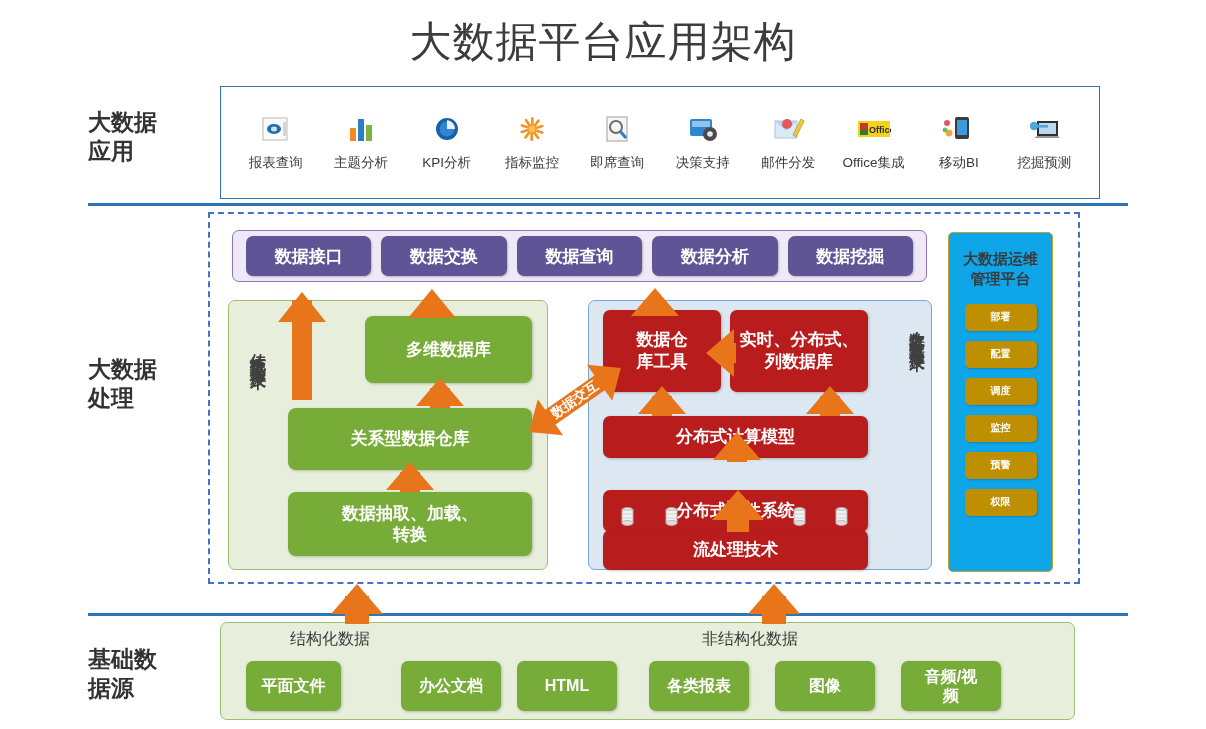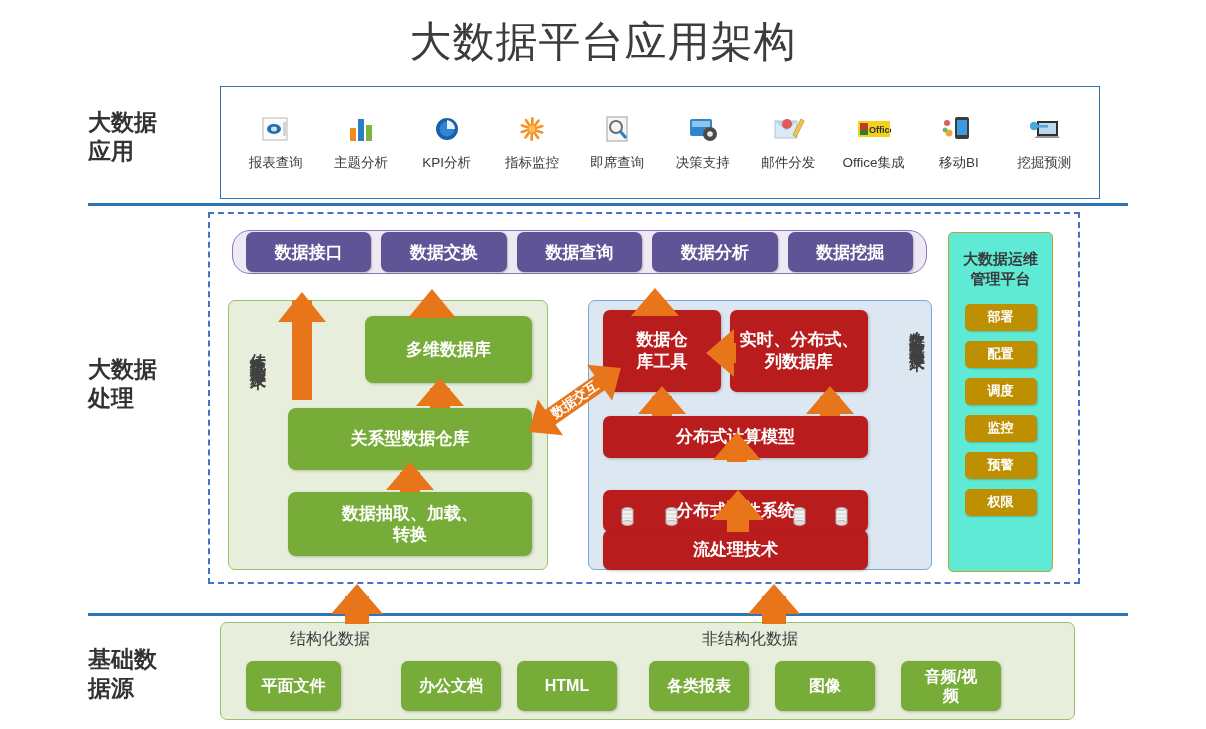--- a/index.html
+++ b/index.html
@@ -44,22 +44,22 @@
   .app-caption{font-size:13.5px;color:#3a3a3a;white-space:nowrap;}
 
   
   #proc-dashed{
     left:208px;top:212px;width:872px;height:372px;
     border:2px dashed #4472C4;box-sizing:border-box;background:#fff;
   }
 
   
   #service-bar{
-    left:232px;top:230px;width:695px;height:44px;
-    background:#EFE8F5;border:1.5px solid #8E75BE;border-radius:18px;box-sizing:border-box;
+    left:232px;top:230px;width:695px;height:52px;
+    background:#EFE8F5;border:1.5px solid #8E75BE;border-radius:7px;box-sizing:border-box;
     display:flex;align-items:center;justify-content:space-around;padding:0 8px;
   }
   .service-chip{
     background:#5F5596;color:#fff;border-radius:7px;
     font-size:17px;font-weight:700;
     height:40px;flex:1;margin:0 5px;
     display:flex;align-items:center;justify-content:center;
     box-shadow:1px 1px 2px rgba(0,0,0,.22);
   }
 
@@ -104,27 +104,27 @@
   #box-compute{left:603px;top:416px;width:265px;height:42px;}
   #box-fs{left:603px;top:462px;width:265px;height:42px;margin-top:28px;}
   #box-stream{left:603px;top:530px;width:265px;height:40px;}
 
   
   .db-cyl{width:13px;height:20px;}
 
   
   #ops-panel{
     left:948px;top:232px;width:105px;height:340px;
-    background:#5eead4;border:1.5px solid #C8A227;border-radius:5px;box-sizing:border-box;
+    background:#0ea5e9;border:1.5px solid #C8A227;border-radius:5px;box-sizing:border-box;
     display:flex;flex-direction:column;align-items:center;padding-top:16px;
   }
   #ops-title{font-size:15px;font-weight:700;color:#3a3a3a;line-height:1.35;text-align:center;margin-bottom:14px;}
   .ops-chip{
     width:72px;height:27px;background:#BE8F00;color:#fff;border-radius:5px;
-    font-size:13px;font-weight:700;display:flex;align-items:center;justify-content:center;
+    font-size:10px;font-weight:700;display:flex;align-items:center;justify-content:center;
     margin-bottom:10px;box-shadow:1px 1px 2px rgba(0,0,0,.2);
   }
 
   
   #src-band{
     left:220px;top:622px;width:855px;height:98px;
     background:#E7EFDC;border:1.5px solid #9CBF72;border-radius:7px;box-sizing:border-box;
   }
   .src-head{font-size:16px;color:#3a3a3a;position:absolute;white-space:nowrap;}
   #src-head-structured{left:290px;top:629px;}

